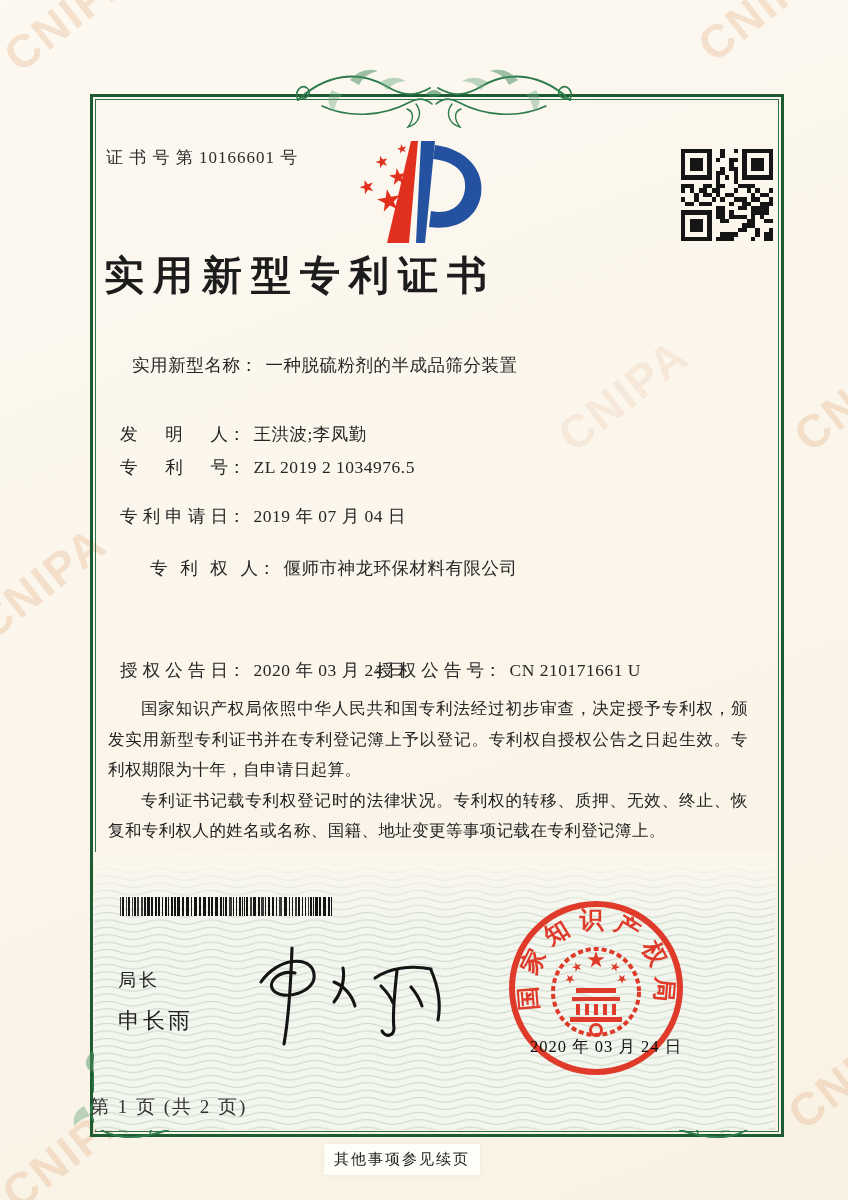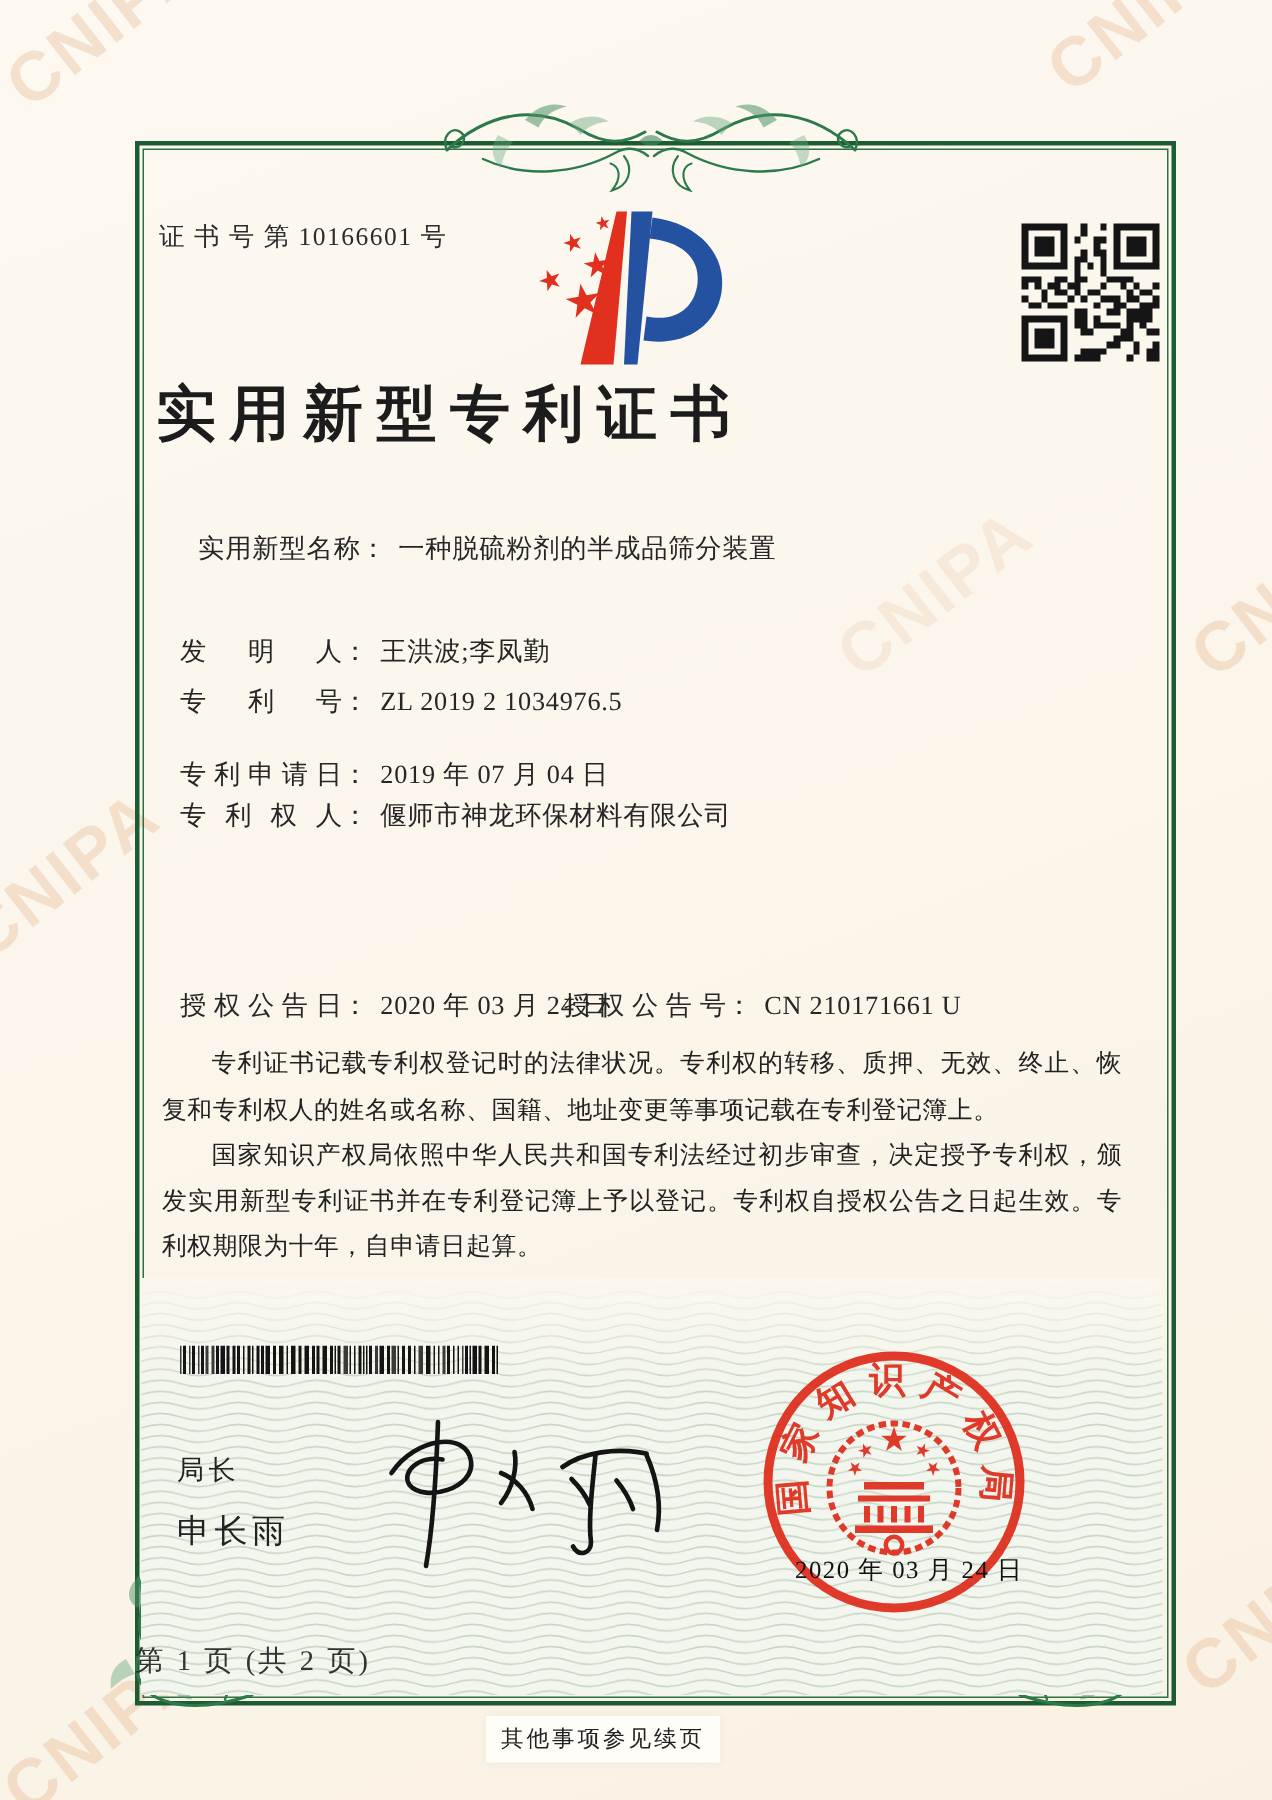--- a/index.html
+++ b/index.html
@@ -369,31 +369,31 @@
     </div>
     <div class="row" style="top:386px;margin-top:35px;">
       <span class="flabel">发明人</span><span class="colon">：</span><span class="fvalue">王洪波;李凤勤</span>
     </div>
     <div class="row" style="top:454px;">
       <span class="flabel">专利号</span><span class="colon">：</span><span class="fvalue">ZL 2019 2 1034976.5</span>
     </div>
     <div class="row" style="top:503px;">
       <span class="flabel">专利申请日</span><span class="colon">：</span><span class="fvalue">2019 年 07 月 04 日</span>
     </div>
-    <div class="row" style="top:530px;">
+    <div class="row" style="top:555px;margin-left:30px;">
       <span class="flabel">专利权人</span><span class="colon">：</span><span class="fvalue">偃师市神龙环保材料有限公司</span>
     </div>
     <div class="row" style="top:657px;">
       <span class="flabel">授权公告日</span><span class="colon">：</span><span class="fvalue">2020 年 03 月 24 日</span>
       <span class="cellB"><span class="flabel">授权公告号</span><span class="colon">：</span><span class="fvalue">CN 210171661 U</span></span>
     </div>
 
     <div class="paras">
+      <p>国家知识产权局依照中华人民共和国专利法经过初步审查，决定授予专利权，颁发实用新型专利证书并在专利登记簿上予以登记。专利权自授权公告之日起生效。专利权期限为十年，自申请日起算。</p>
       <p>专利证书记载专利权登记时的法律状况。专利权的转移、质押、无效、终止、恢复和专利权人的姓名或名称、国籍、地址变更等事项记载在专利登记簿上。</p>
-      <p>国家知识产权局依照中华人民共和国专利法经过初步审查，决定授予专利权，颁发实用新型专利证书并在专利登记簿上予以登记。专利权自授权公告之日起生效。专利权期限为十年，自申请日起算。</p>
     </div>
 
     <svg class="barcode" id="barcode" width="216" height="19">
         <rect x="0" y="0" width="1" height="19" fill="#3a3a3a"></rect>
         <rect x="2" y="0" width="2" height="19" fill="#141414"></rect>
         <rect x="6" y="0" width="1" height="19" fill="#3a3a3a"></rect>
         <rect x="8" y="0" width="2" height="19" fill="#141414"></rect>
         <rect x="12" y="0" width="1" height="19" fill="#3a3a3a"></rect>
         <rect x="14" y="0" width="2" height="19" fill="#141414"></rect>
         <rect x="17" y="0" width="2" height="19" fill="#3a3a3a"></rect>

